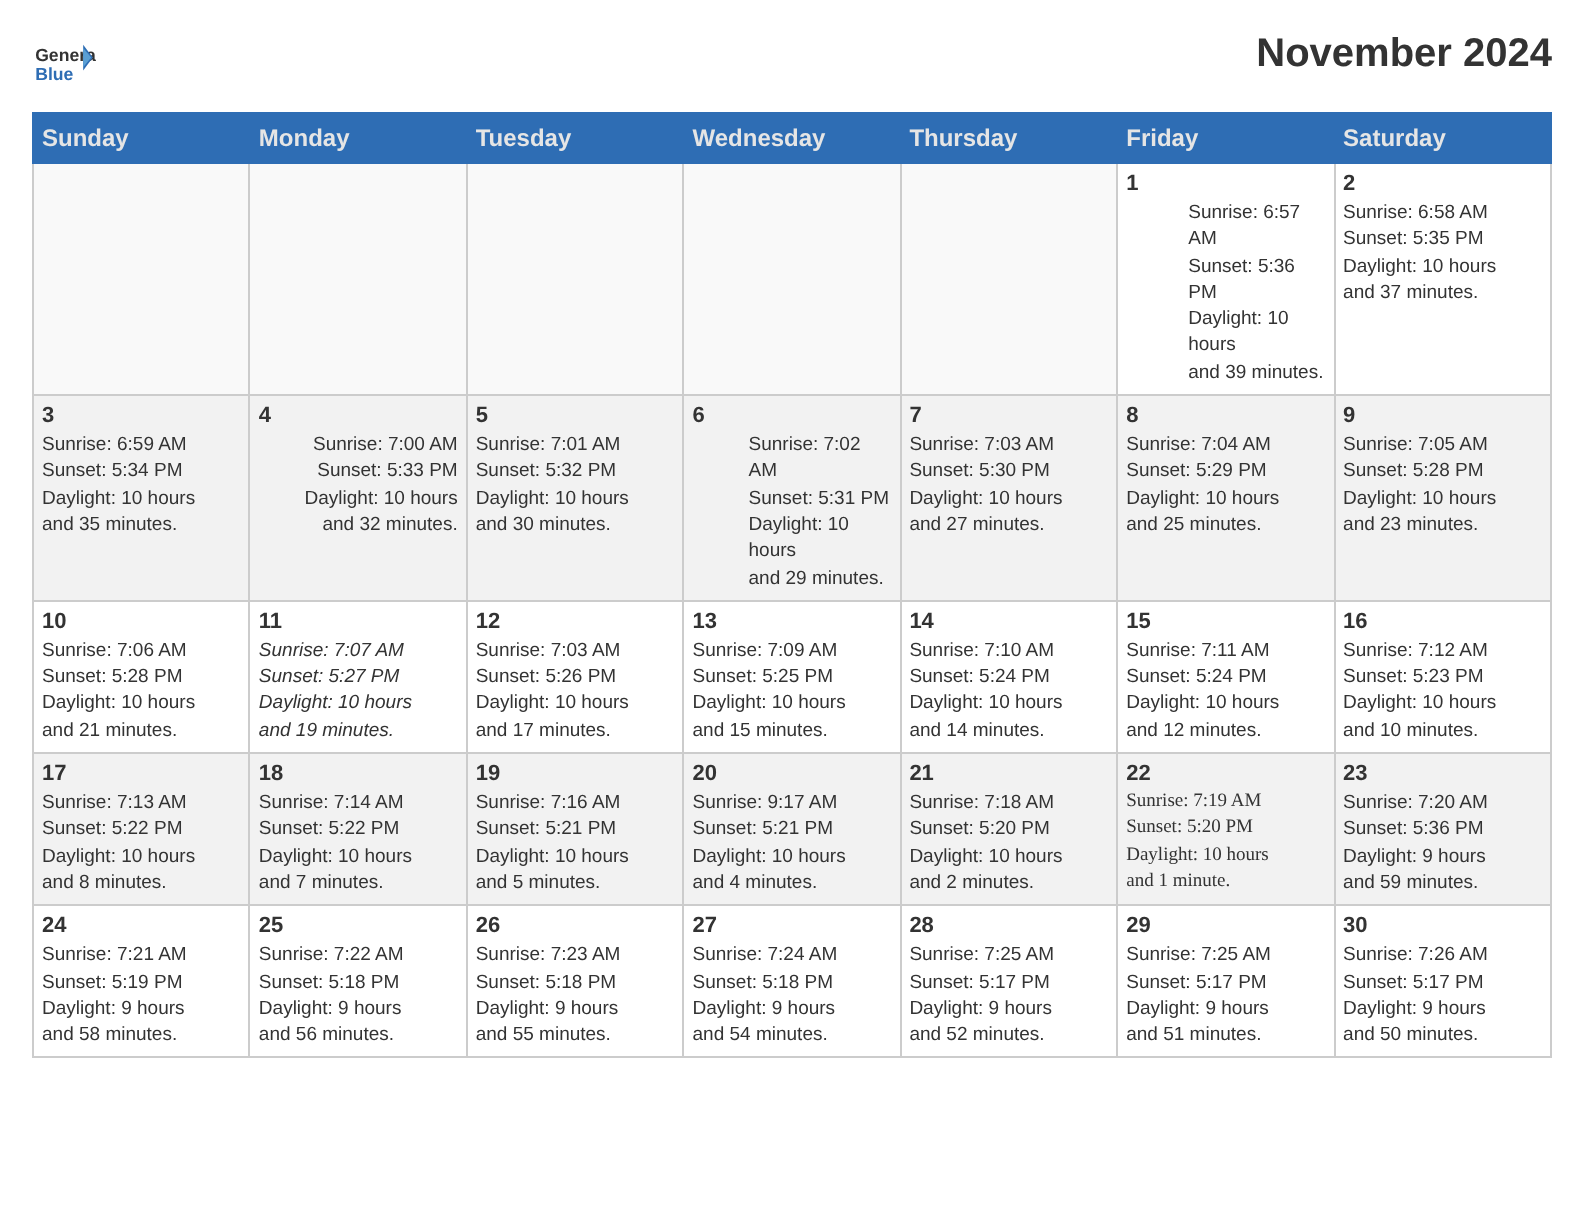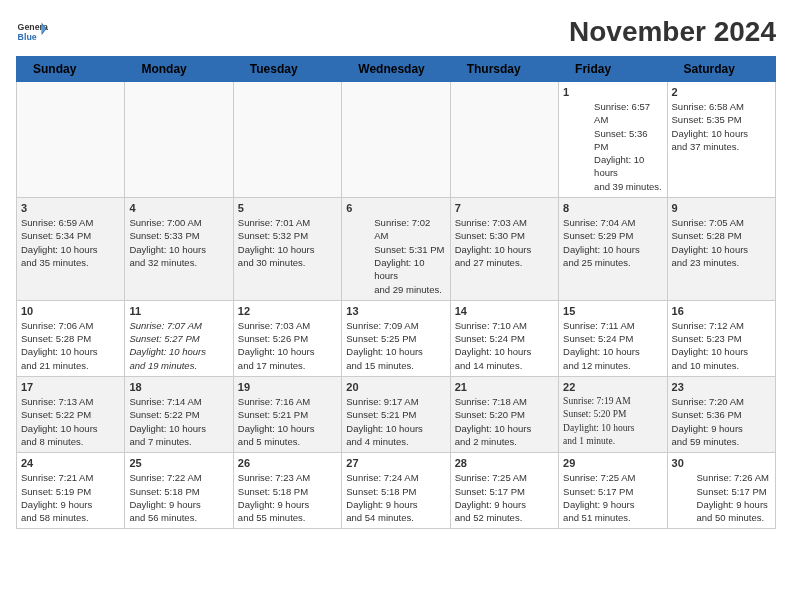--- a/index.html
+++ b/index.html
@@ -22,38 +22,38 @@
       gap: 4px;
     }
     .logo-icon {
       width: 32px;
       height: 32px;
     }
     .title-section {
       text-align: right;
     }
     .month-title {
-      font-size: 28px;
+      font-size: 20px;
       font-weight: bold;
       color: #333;
     }
     .location-title {
       font-size: 16px;
       color: #333;
     }
     .calendar {
       width: 100%;
       border-collapse: collapse;
     }
     .calendar th {
       background: #2e6db4;
-      color: #000000;
+      color: #e5e5e5;
       font-size: 12px;
       font-weight: bold;
-      padding: 5px 16px;
+      padding: 5px 4px;
       text-align: left;
       border: 1px solid #2e6db4;
     }
     .calendar td {
       border: 1px solid #ccc;
       vertical-align: top;
       padding: 4px;
       font-size: 10px;
       color: #333;
       background: #fff;
@@ -139,21 +139,21 @@
       <tr class="row-even">
         <td>
           <span class="day-num">3</span>
           <div class="day-info" style="white-space: pre-line;">Sunrise: 6:59 AM
 Sunset: 5:34 PM
 Daylight: 10 hours
 and 35 minutes.</div>
         </td>
         <td>
           <span class="day-num">4</span>
-          <div class="day-info" style="white-space: pre-line;">Sunrise: 7:00 AM
+          <div class="day-info" style="white-space: pre-line; text-align: right;">Sunrise: 7:00 AM
 Sunset: 5:33 PM
 Daylight: 10 hours
 and 32 minutes.</div>
         </td>
         <td>
           <span class="day-num">5</span>
           <div class="day-info" style="white-space: pre-line;">Sunrise: 7:01 AM
 Sunset: 5:32 PM
 Daylight: 10 hours
 and 30 minutes.</div>
@@ -327,20 +327,20 @@
         </td>
         <td>
           <span class="day-num">29</span>
           <div class="day-info" style="white-space: pre-line;">Sunrise: 7:25 AM
 Sunset: 5:17 PM
 Daylight: 9 hours
 and 51 minutes.</div>
         </td>
         <td>
           <span class="day-num">30</span>
-          <div class="day-info" style="white-space: pre-line; margin-left: 25px;">Sunrise: 7:26 AM
+          <div class="day-info" style="white-space: pre-line;">Sunrise: 7:26 AM
 Sunset: 5:17 PM
 Daylight: 9 hours
 and 50 minutes.</div>
         </td>
       </tr>
     </tbody>
 </table>
 
 </body></html>

